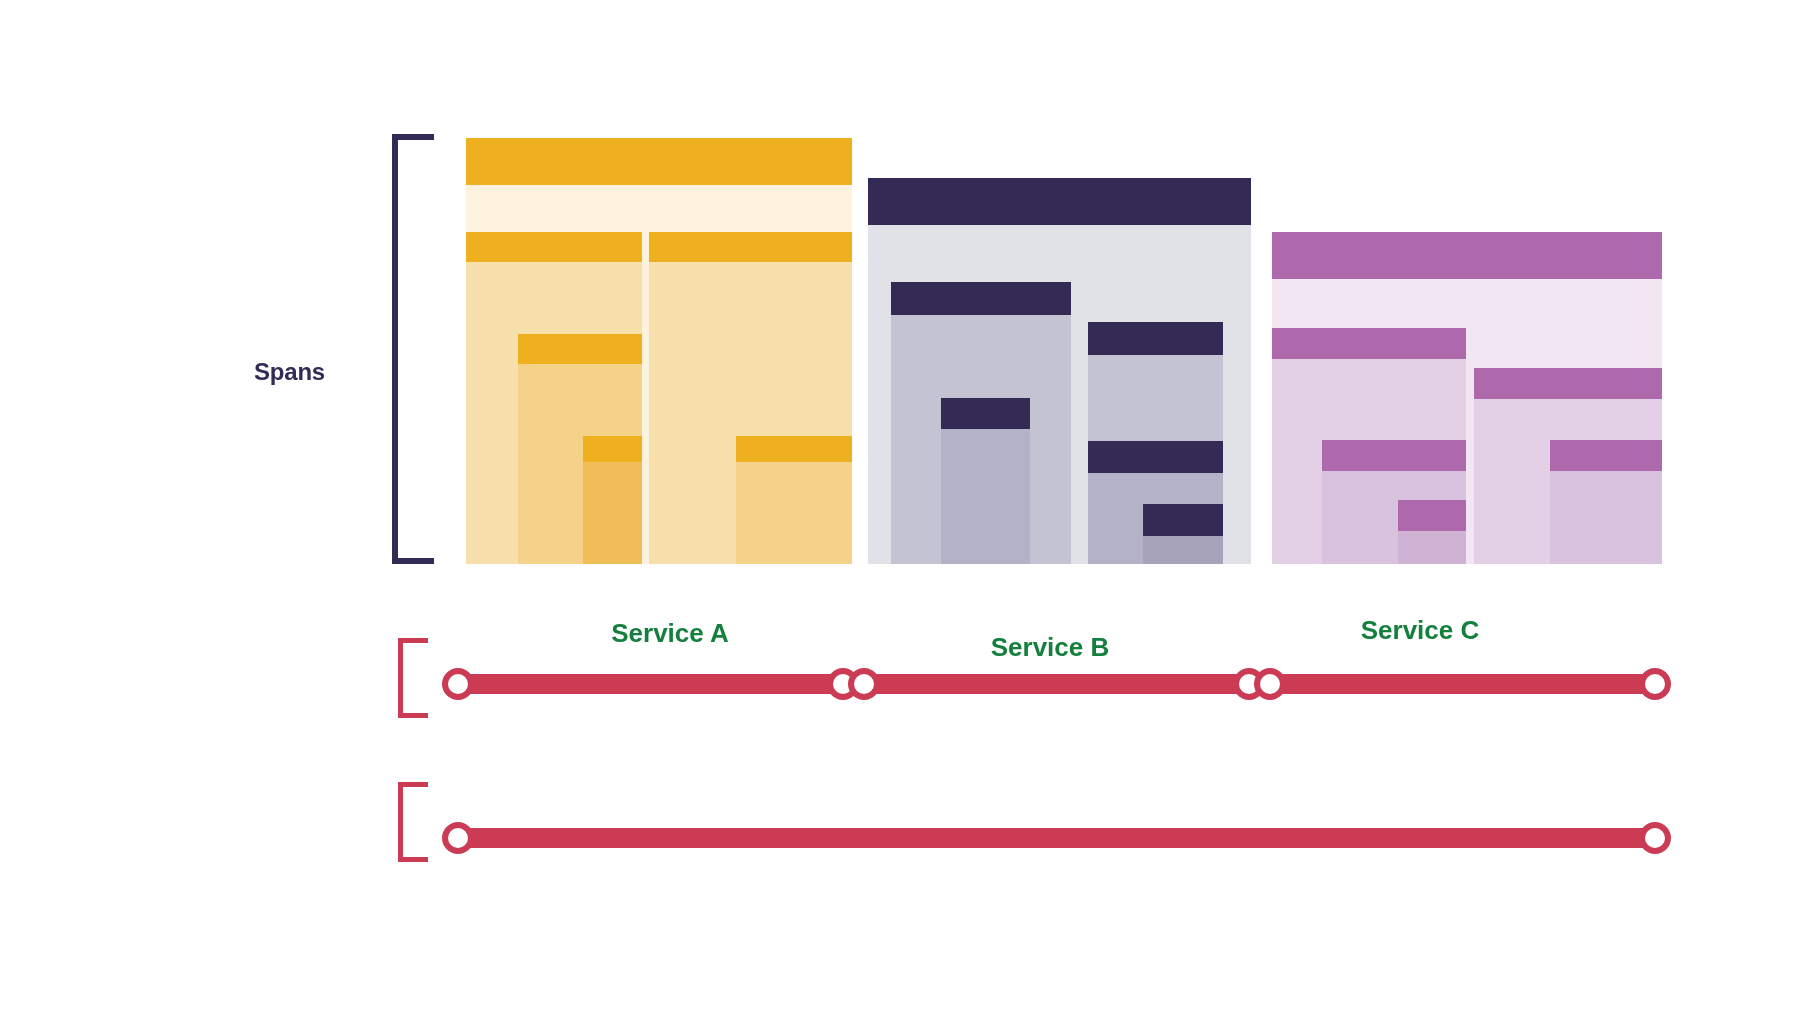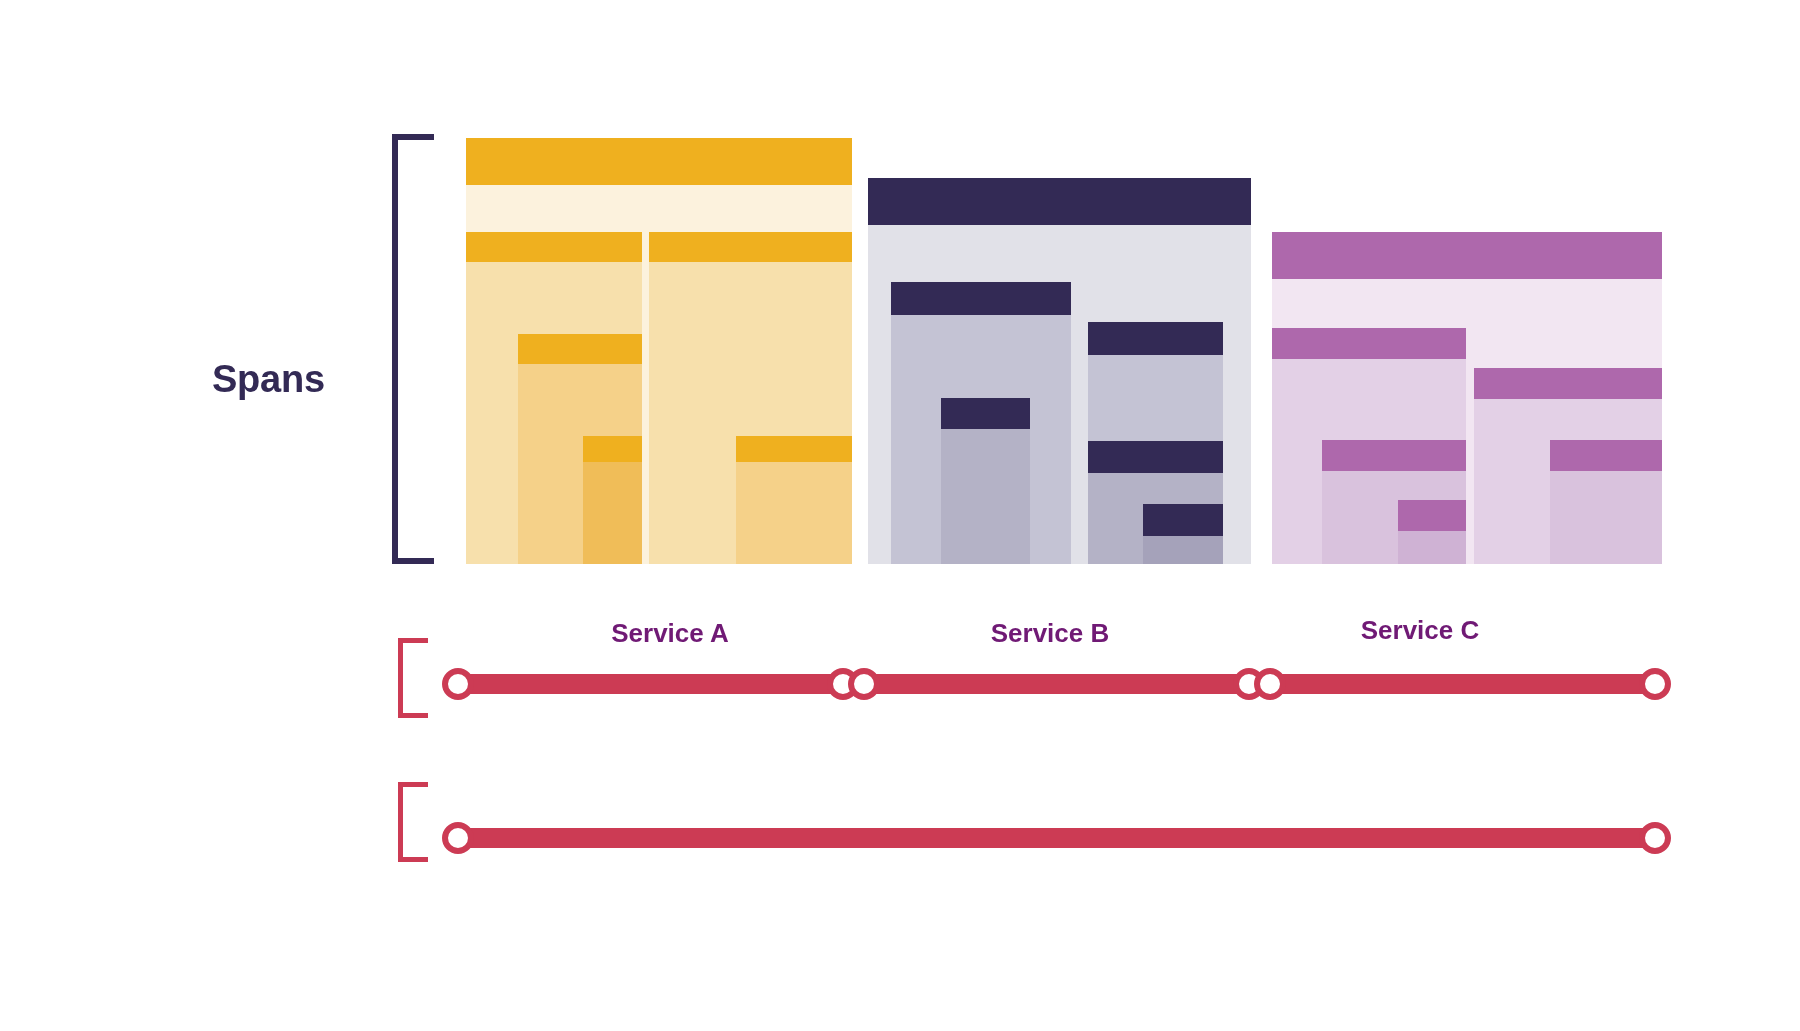--- a/index.html
+++ b/index.html
@@ -25,21 +25,21 @@
     position: absolute;
     font-weight: bold;
     letter-spacing: -0.2px;
     white-space: nowrap;
     text-align: right;
   }
   #spans-label {
     left: 60px;
     top: 358px;
     width: 265px;
-    font-size: 38px;
+    font-size: 24px;
     color: #332A55;
     text-align: right;
   }
   #transactions-label {
     left: 20px;
     top: 655px;
     width: 305px;
     font-size: 38px;
     color: #CC3B54;
   }
@@ -110,21 +110,21 @@
     position: absolute;
     left: 0;
     width: 100%;
   }
 
   
   .service-label {
     position: absolute;
     font-size: 26px;
     font-weight: bold;
-    color: #701a75;
+    color: #15803d;
     text-align: center;
     white-space: nowrap;
   }
 
   
   .timeline-row {
     position: absolute;
     left: 0;
     width: 1800px;
     height: 60px;
@@ -248,15 +248,15 @@
     </div>
 
   <div id="trace-bracket" class="bracket"></div>
   <div id="trace-row" class="timeline-row" style="top: 808px;">
       <div class="tl-bar" style="left: 458px; width: 1197px; top: 20px;"></div>
       <div class="tl-dot" style="left: 442px; top: 14px;"></div>
       <div class="tl-dot" style="left: 1639px; top: 14px;"></div>
     </div>
 
 <div class="service-label" style="left: 580px; top: 618px; width: 180px;">Service A</div>
-    <div class="service-label" style="left: 960px; top: 618px; width: 180px;">Service B</div>
+    <div class="service-label" style="left: 960px; top: 632px; width: 180px;">Service B</div>
     <div class="service-label" style="left: 1330px; top: 615px; width: 180px;">Service C</div>
   </div>
 
 </body></html>

